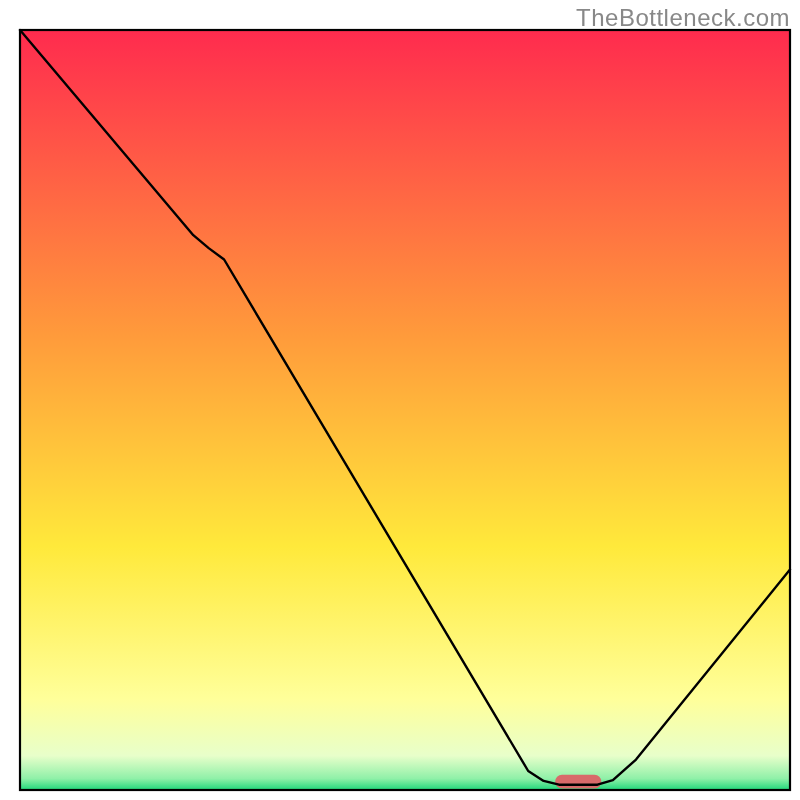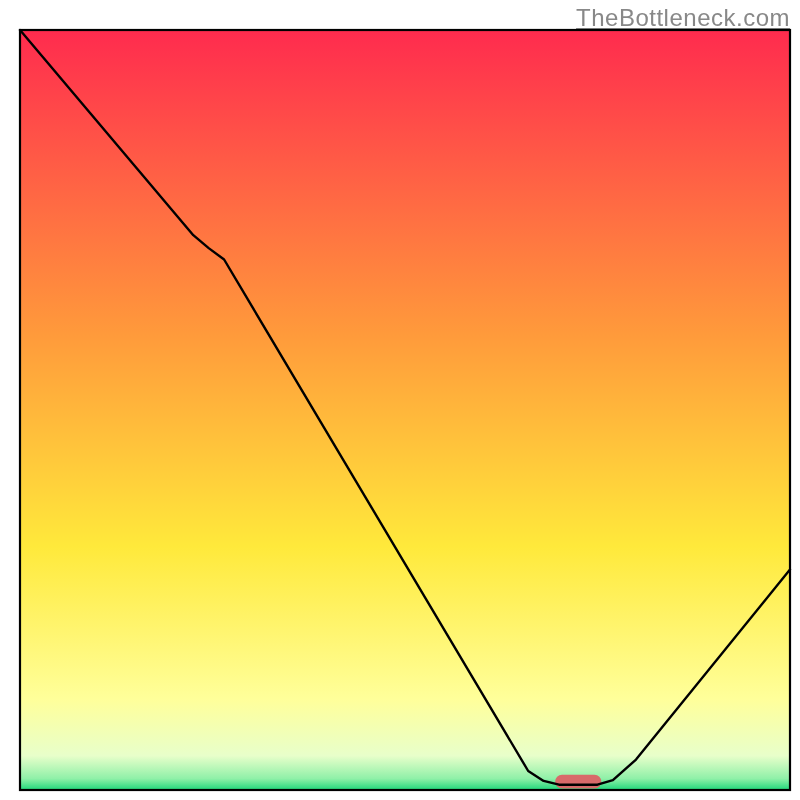--- a/index.html
+++ b/index.html
@@ -1,21 +1,20 @@
 <!DOCTYPE html>
 <html><head>
 <meta charset="utf-8">
 <style>
   html,body{margin:0;padding:0;width:800px;height:800px;background:#fff;overflow:hidden}
   .stage{position:relative;width:800px;height:800px}
   .watermark{
     position:absolute;top:4px;right:10px;
     font:24px Arial,sans-serif;color:#888;letter-spacing:0.5px;
     user-select:none;
-    text-decoration:underline;
   }
   svg{position:absolute;top:0;left:0}
 </style>
 </head>
 <body>
 
 <div class="stage">
   <div class="watermark">TheBottleneck.com</div>
 
   <svg id="plot" width="800" height="800">

